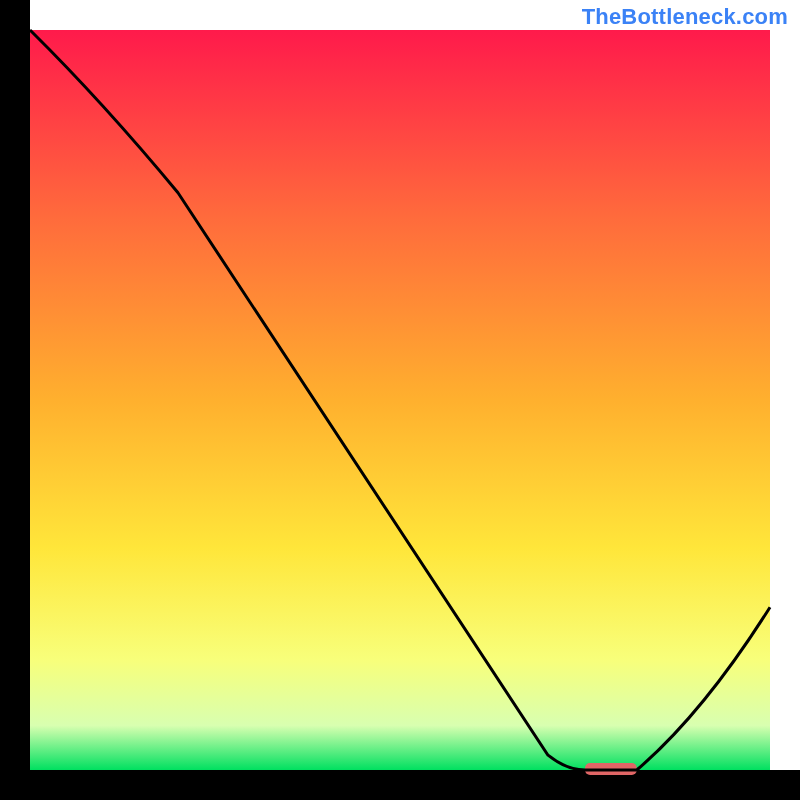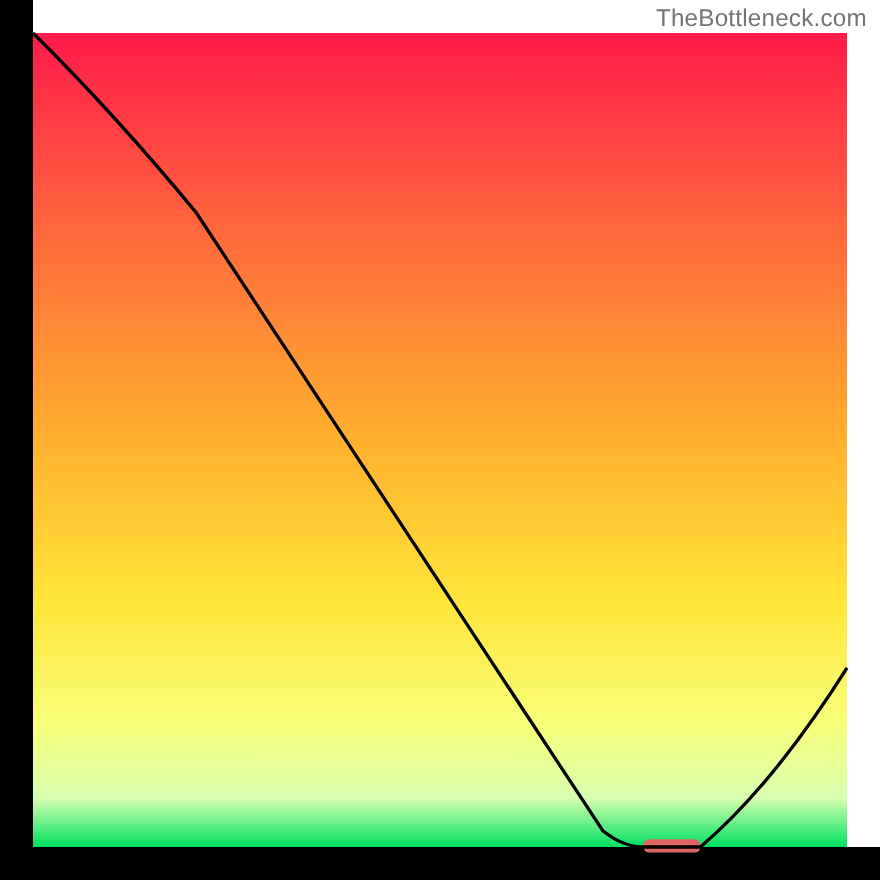--- a/index.html
+++ b/index.html
@@ -13,22 +13,22 @@
   .stage {
     position: relative;
     width: 800px;
     height: 800px;
   }
   .watermark {
     position: absolute;
     top: 4px;
     right: 12px;
     font-size: 22px;
-    font-weight: 400;
-    color: #737373;
+    font-weight: 700;
+    color: #3b82f6;
     letter-spacing: 0.2px;
   }
   svg {
     display: block;
   }
 </style>
 </head>
 <body>
 
 <div class="stage">

